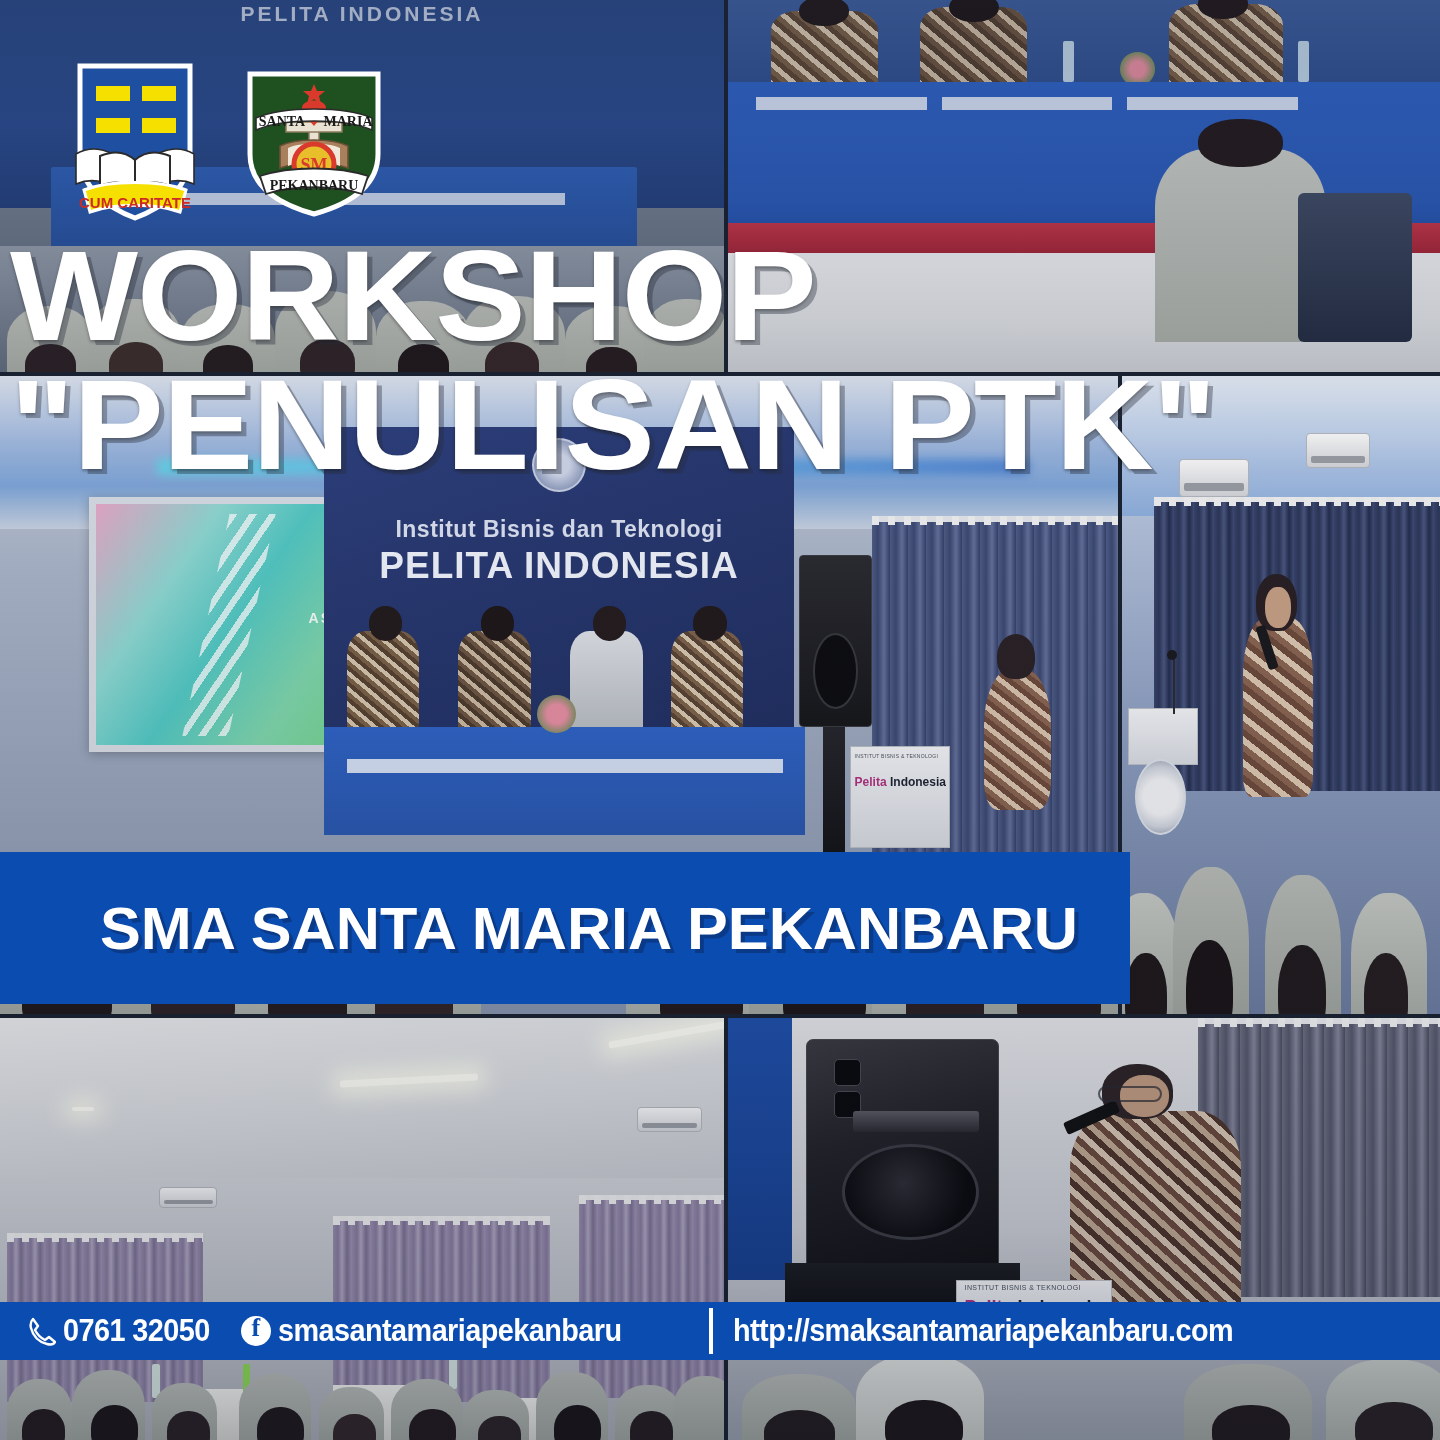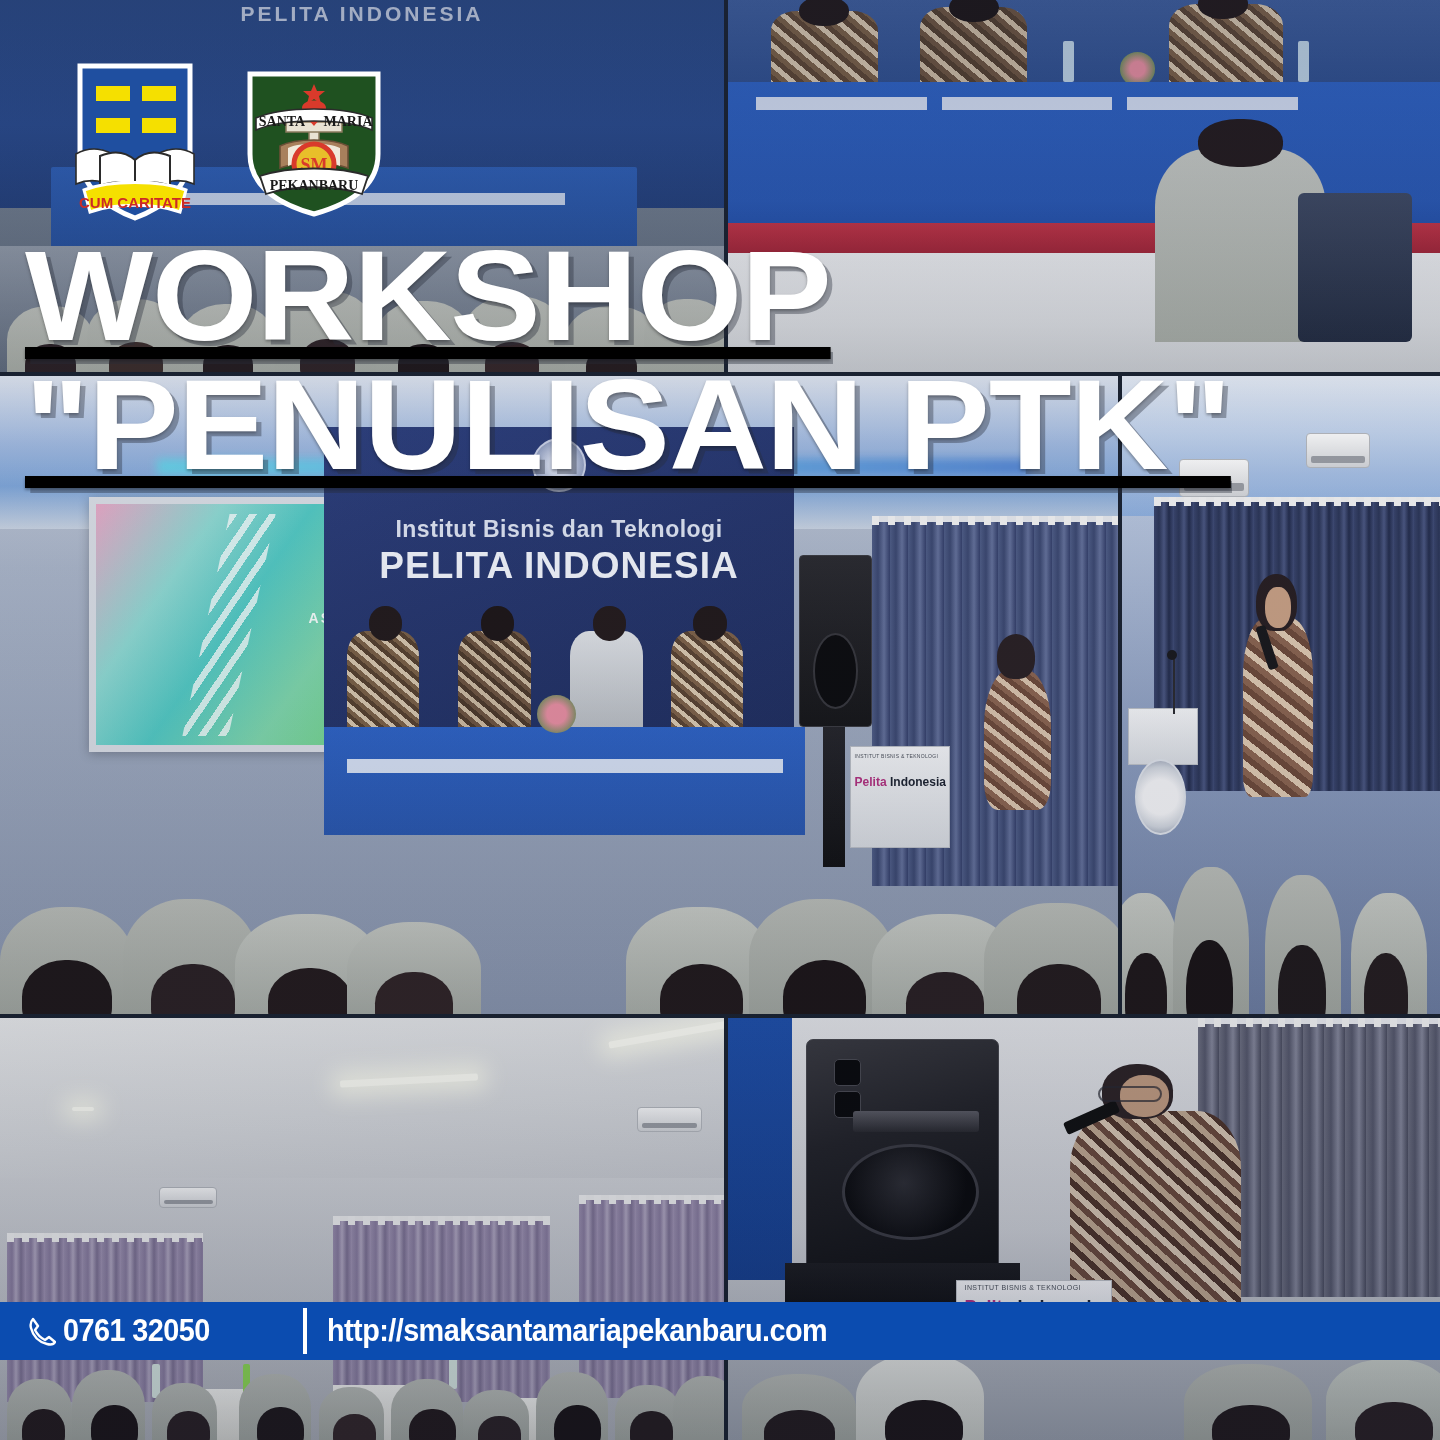--- a/index.html
+++ b/index.html
@@ -169,21 +169,21 @@
   #tone { position:absolute; inset:0; pointer-events:none;
       background:linear-gradient(180deg,rgba(20,30,60,.18) 0%,rgba(20,30,60,.05) 30%,
                  rgba(10,20,45,.10) 70%,rgba(10,20,45,.22) 100%); }
 
   
   .logo { position:absolute; }
   #logo-shield { left:70px; top:62px; width:130px; height:160px; }
   #logo-santa  { left:240px; top:68px; width:148px; height:150px; }
 
   
-  #headline { position:absolute; left:25px; top:236px; width:1220px; z-index:6;text-decoration:underline; }
+  #headline { position:absolute; left:10px; top:236px; width:1220px; z-index:6; }
   #headline .l1, #headline .l2 {
       color:#ffffff; font-weight:800; font-family:"Liberation Sans", sans-serif;
       letter-spacing:-1px; line-height:.93; white-space:nowrap;
       text-shadow: 5px 5px 0 rgba(40,46,58,.38), 0 2px 3px rgba(0,0,0,.35);
       transform:scaleX(1.06); transform-origin:left center; }
   #headline .l1 { font-size:128px; }
   #headline .l2 { font-size:128px; margin-top:10px; }
 
   
   #namebar { position:absolute; left:0; top:852px; width:1130px; height:152px;
@@ -536,35 +536,42 @@
       <path d="M14 128 C40 118 90 118 116 128 L110 150 C86 141 44 141 20 150 Z" fill="#f5e000" stroke="#ffffff" stroke-width="3"></path>
       <text x="65" y="146" text-anchor="middle" font-family="Liberation Sans, sans-serif" font-size="15" font-weight="700" fill="#cc2a26">CUM CARITATE</text>
     </svg>
   </div>
 
   <div id="headline">
     <div class="l1">WORKSHOP</div>
     <div class="l2">"PENULISAN PTK"</div>
   </div>
 
+  <div id="namebar">
+    <div class="txt">SMA SANTA MARIA PEKANBARU</div>
+  </div>
 
   <div id="footer">
 
     <div class="grp">
       <span class="ic ic-phone">
         <svg viewBox="0 0 28 30" width="28" height="30" aria-hidden="true">
           <path d="M5 3 C3 5 2 8 3 12 C5 20 11 26 19 28 C23 29 26 28 27 26
                    L21 21 L17 24 C13 22 9 18 7 14 L10 10 Z" fill="none" stroke="#ffffff" stroke-width="2.4" stroke-linejoin="round"></path>
         </svg>
       </span>
       <span class="lbl">0761 32050</span>
     </div>
 
     <span class="gap"></span>
 
+    <div class="grp">
+      <span class="ic ic-fb"></span>
+      <span class="lbl">smasantamariapekanbaru</span>
+    </div>
 
     <span class="gap"></span>
 
 
     <span class="gap"></span>
 
 
     <span class="divider"></span>
 
     <div class="grp">

